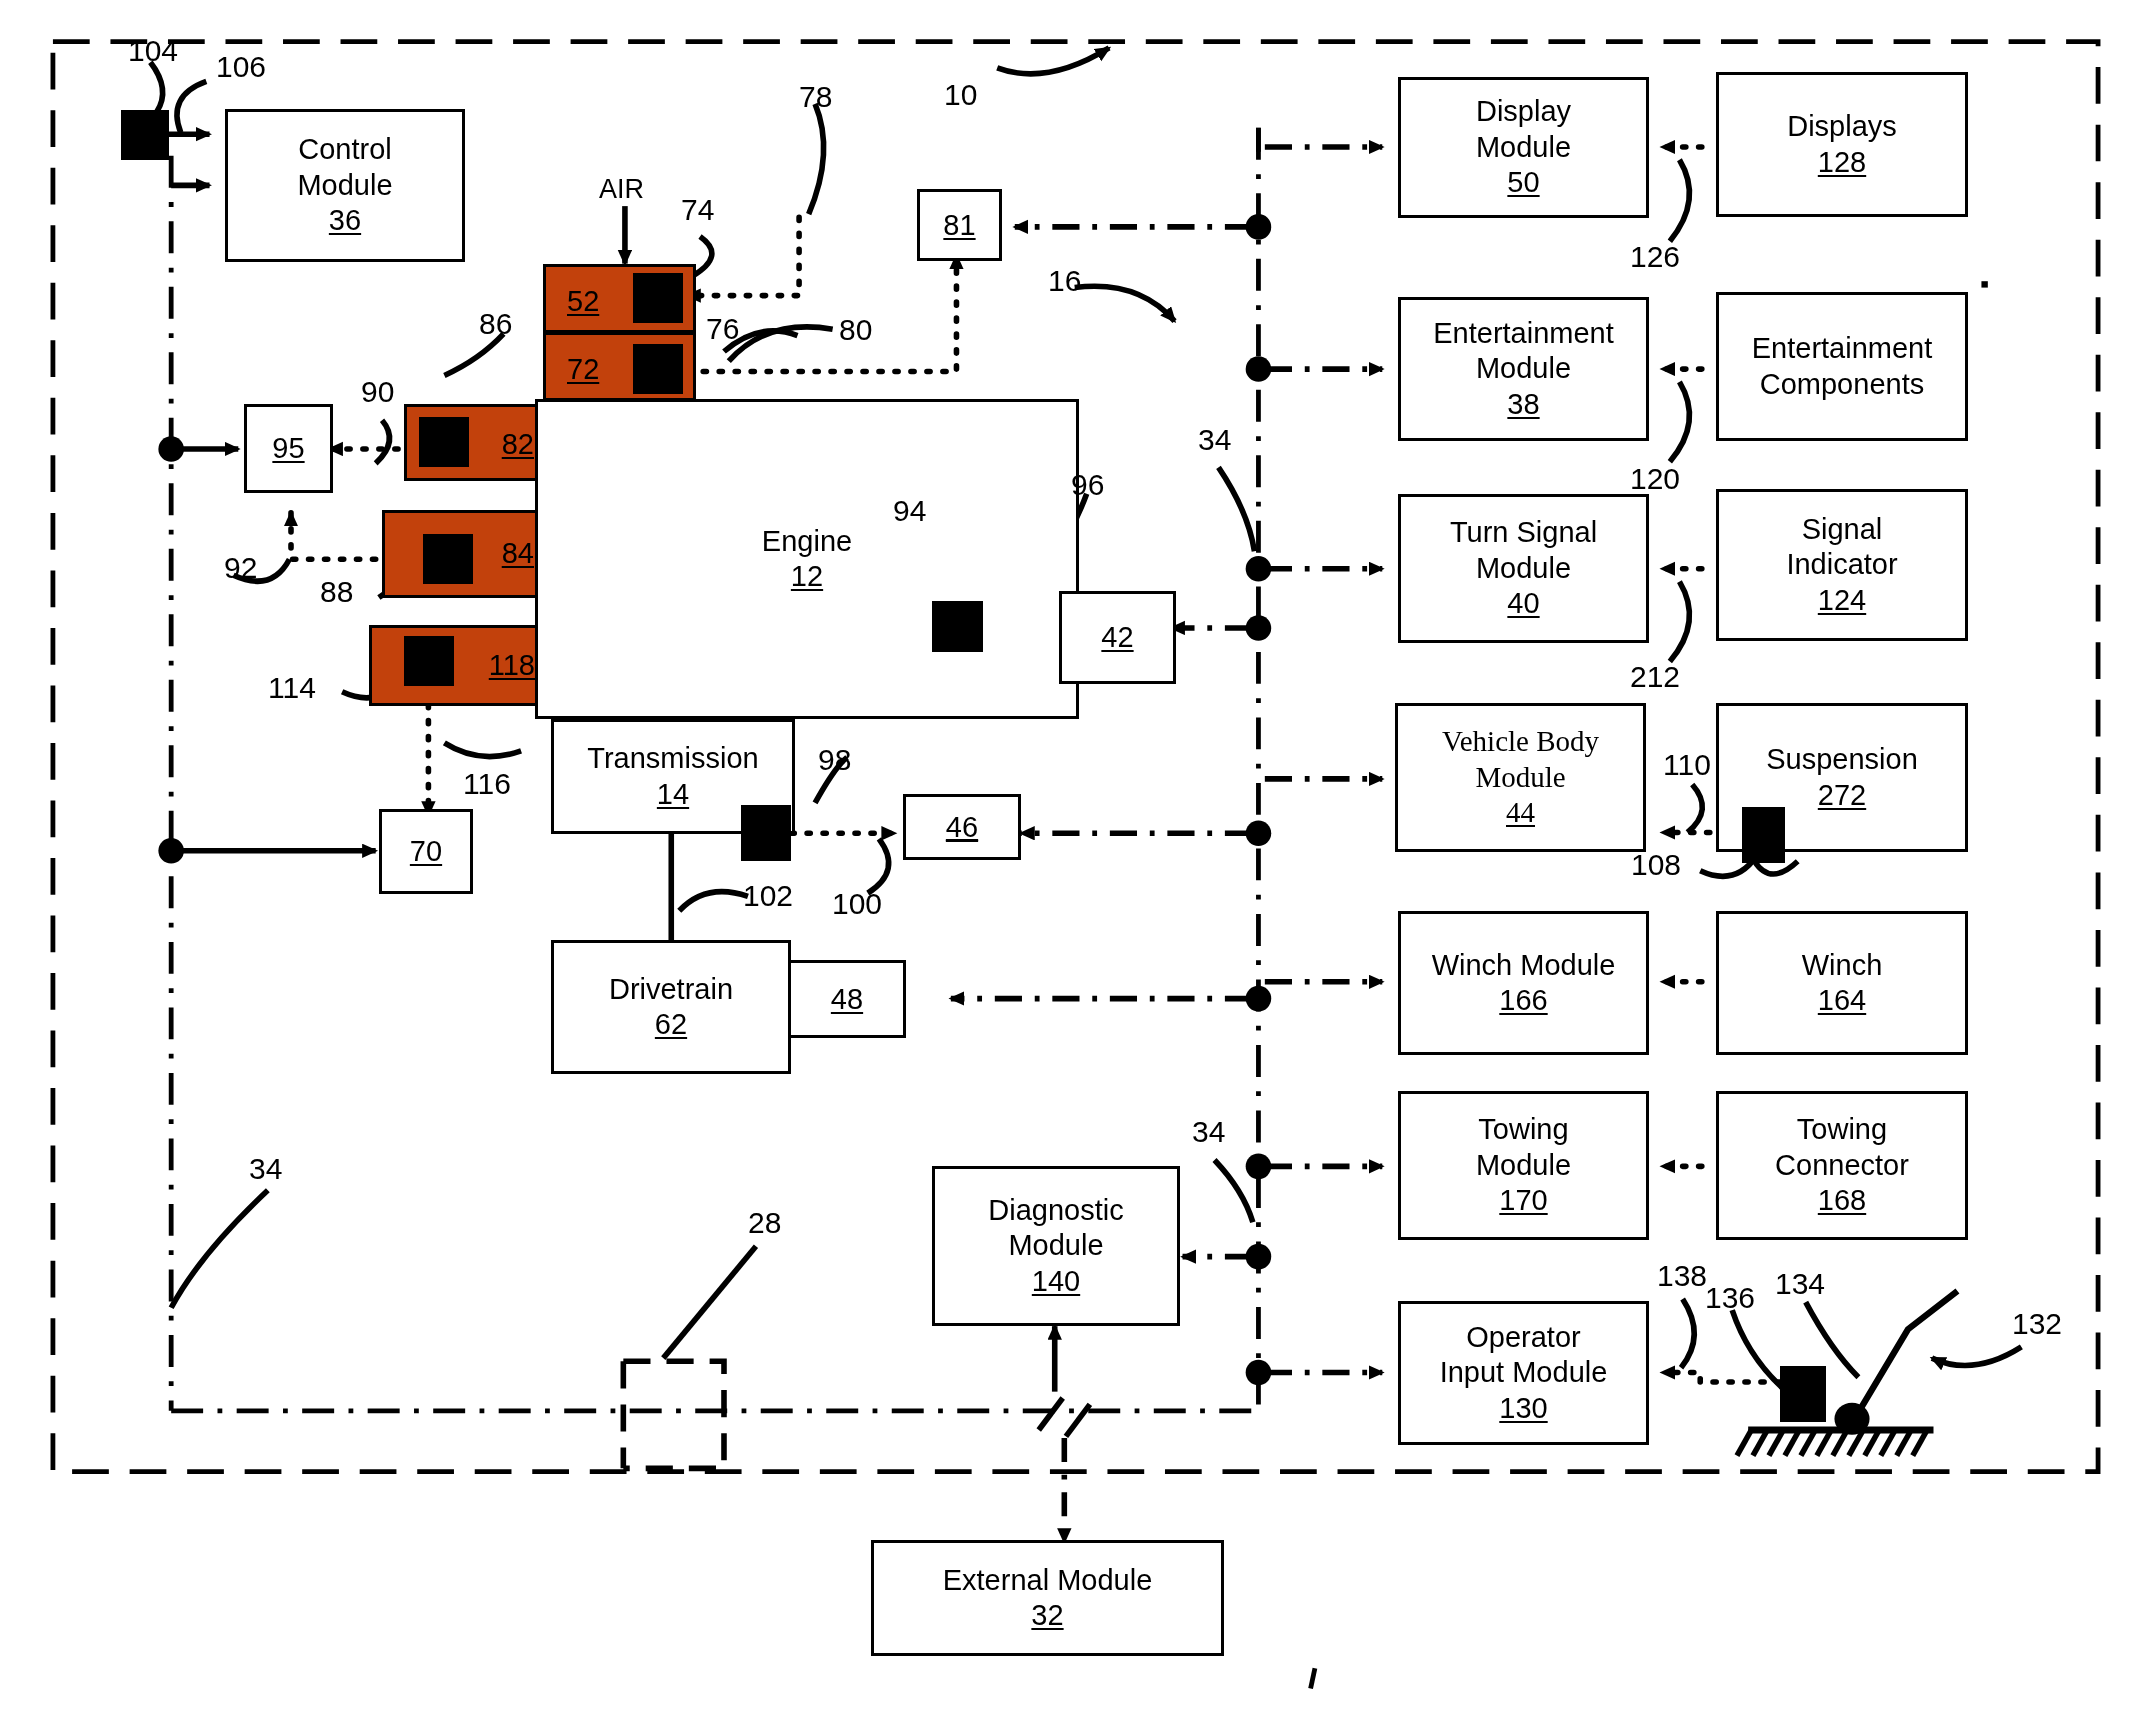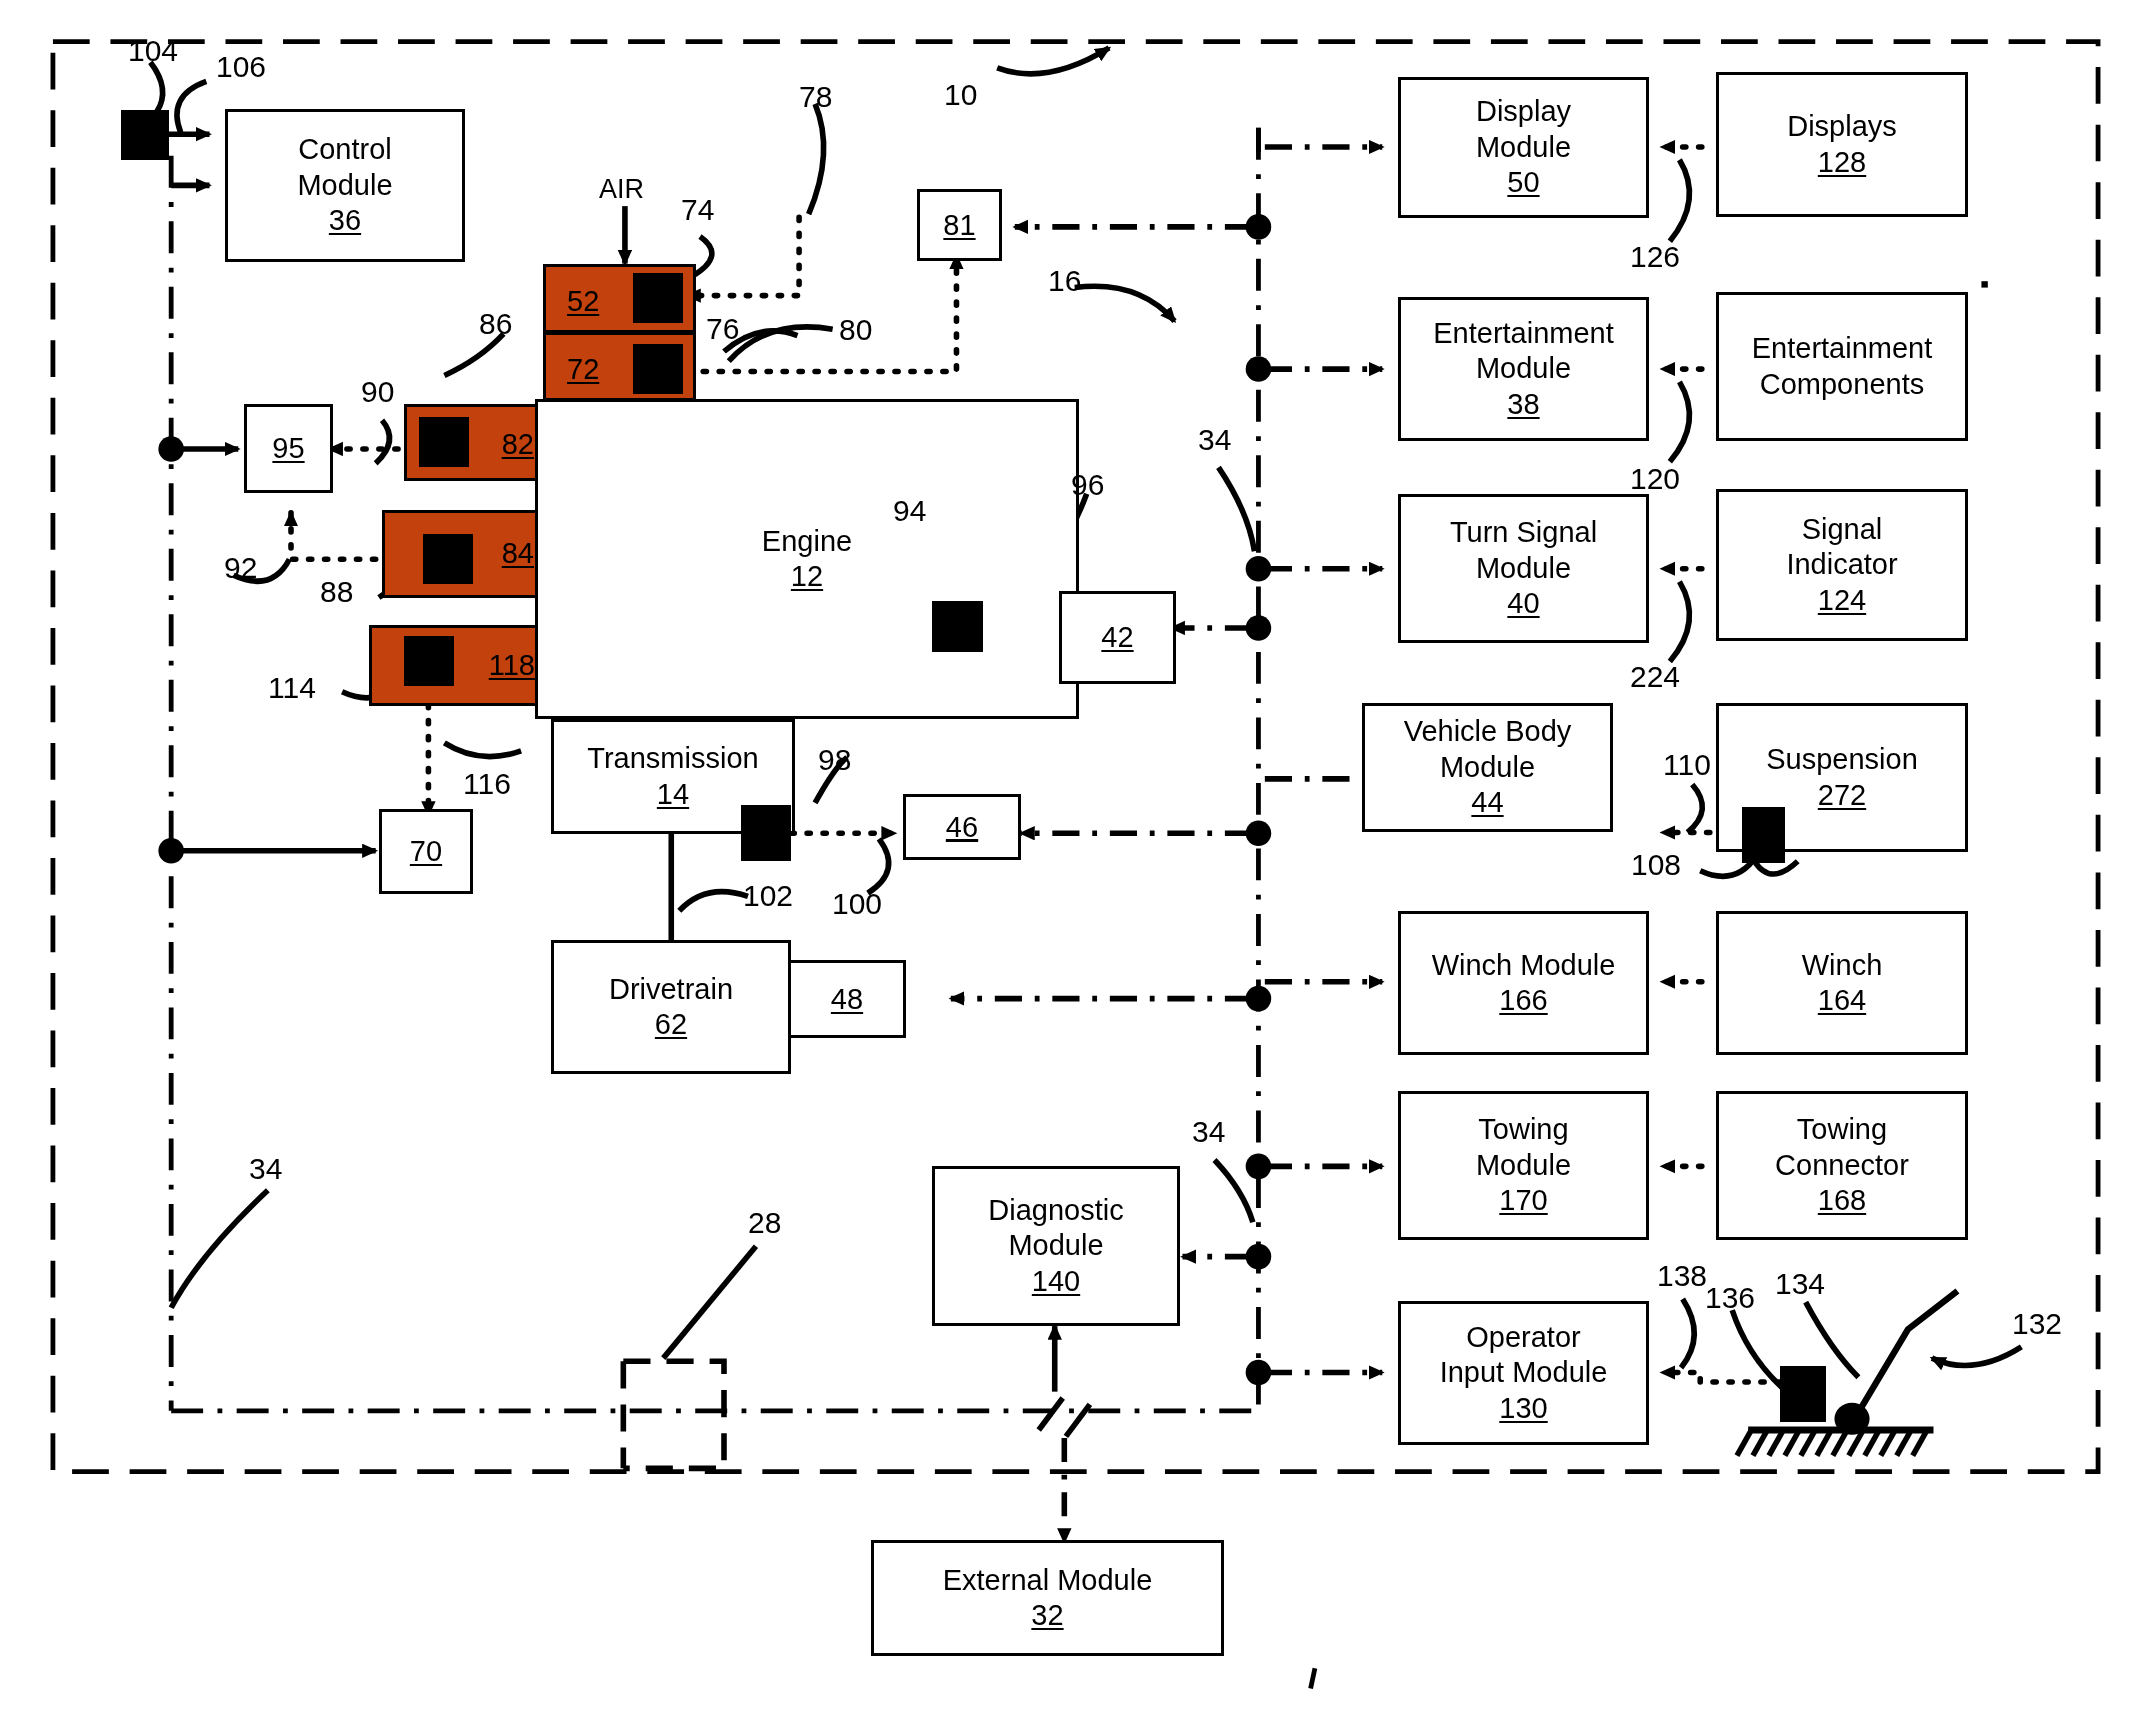--- a/index.html
+++ b/index.html
@@ -356,21 +356,21 @@
     <div class="ttl" style="white-space:pre-line;">Turn Signal
 Module</div>
     <div class="num">40</div>
   </div>
   <div class="box" style="left:1716px;top:489px;width:252px;height:152px;">
     <div class="ttl" style="white-space:pre-line;">Signal
 Indicator</div>
     <div class="num">124</div>
   </div>
 
-  <div class="box" style="left:1362px;top:703px;width:251px;height:129px;">
+  <div class="box" style="left:1395px;top:703px;width:251px;height:149px;font-family:Liberation Serif, serif;">
     <div class="ttl" style="white-space:pre-line;">Vehicle Body
 Module</div>
     <div class="num">44</div>
   </div>
   <div class="box" style="left:1716px;top:703px;width:252px;height:149px;">
     <div class="ttl">Suspension</div>
     <div class="num">272</div>
   </div>
   <div class="sens" style="left:1742px;top:807px;width:43px;height:56px;"></div>
 
@@ -421,21 +421,21 @@
   <div class="ref" style="left:1071px;top:468px;">96</div>
   <div class="ref" style="left:818px;top:743px;">98</div>
   <div class="ref" style="left:832px;top:887px;">100</div>
   <div class="ref" style="left:743px;top:879px;">102</div>
   <div class="ref" style="left:1198px;top:423px;">34</div>
   <div class="ref" style="left:1192px;top:1115px;">34</div>
   <div class="ref" style="left:249px;top:1152px;">34</div>
   <div class="ref" style="left:748px;top:1206px;">28</div>
   <div class="ref" style="left:1630px;top:240px;">126</div>
   <div class="ref" style="left:1630px;top:462px;">120</div>
-  <div class="ref" style="left:1630px;top:660px;">224</div>
+  <div class="ref" style="left:1630px;top:660px;">212</div>
   <div class="ref" style="left:1663px;top:748px;">110</div>
   <div class="ref" style="left:1631px;top:848px;">108</div>
   <div class="ref" style="left:1657px;top:1259px;">138</div>
   <div class="ref" style="left:1705px;top:1281px;">136</div>
   <div class="ref" style="left:1775px;top:1267px;">134</div>
   <div class="ref" style="left:2012px;top:1307px;">132</div>
 
 </div>
 
 

